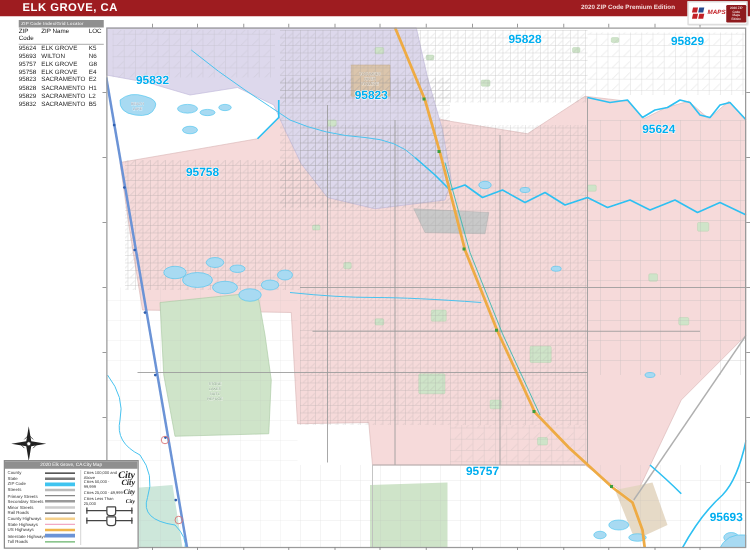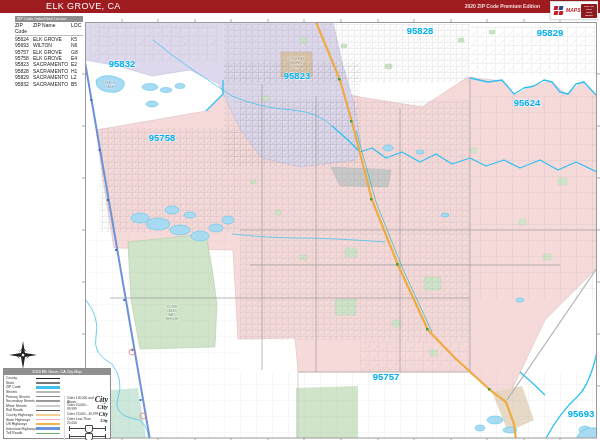--- a/index.html
+++ b/index.html
@@ -1,20 +1,20 @@
 <!DOCTYPE html>
 <html><head>
 <meta charset="utf-8">
 <style>
   html,body{margin:0;padding:0;}
   body{width:600px;height:440px;position:relative;background:#ffffff;overflow:hidden;
        font-family:"Liberation Sans",sans-serif;-webkit-font-smoothing:antialiased;}
   
   .titlebar{position:absolute;left:0;top:0;width:600px;height:13px;background:#9e1c20;}
-  .title{position:absolute;left:18px;top:1px;color:#fff;font-size:9px;font-weight:normal;letter-spacing:.4px;margin-left:28px;}
+  .title{position:absolute;left:18px;top:1px;color:#fff;font-size:9px;font-weight:bold;letter-spacing:.4px;}
   .edition{position:absolute;right:60px;top:3px;color:#f3d9d9;font-size:5px;font-weight:bold;}
   
   .logo{position:absolute;right:2px;top:1px;width:46px;height:17px;background:#fff;border:.5px solid #ddd;
         display:flex;align-items:center;box-shadow:0 0 1px rgba(0,0,0,.3);}
   .logo-marks{display:flex;flex-wrap:wrap;width:14px;margin-left:2px;}
   .logo-marks i{width:4px;height:4px;margin:.5px;transform:skewX(-12deg);display:block;}
   .m1{background:#c22026;} .m2{background:#274b8f;} .m3{background:#c22026;} .m4{background:#c22026;}
   .logo-brand{color:#c22026;font-size:5px;font-weight:bold;font-style:italic;line-height:5px;width:14px;}
   .logo-badge{background:#8e1a1d;color:#fff;font-size:2.5px;line-height:3px;padding:1px 2px;margin-left:1px;
               text-align:center;border-radius:1px;}
@@ -27,21 +27,21 @@
   
   .legend{position:absolute;left:3px;top:368px;width:106px;height:69px;background:#fff;border:.8px solid #8a8a8a;}
   .lg-head{background:#8f8f8f;color:#fff;font-size:3.8px;text-align:center;padding:1px 0;}
   .lg-body{display:flex;padding:1px 2px;}
   .lg-left{width:58px;}
   .lg-row{display:flex;align-items:center;height:4.6px;}
   .lg-label{font-size:3.5px;color:#333;width:30px;white-space:nowrap;overflow:hidden;}
   .lg-line{width:24px;height:1.6px;background:#999;flex:none;}
   .thick{height:3px;}
   .rail{background-image:repeating-linear-gradient(90deg,#fff 0 1.5px,transparent 1.5px 3px);}
-  .lg-right{flex:1;padding-left:2px;border-left:.5px solid #ddd;margin-top:20px;}
+  .lg-right{flex:1;padding-left:2px;border-left:.5px solid #ddd;}
   .lg-crow{display:flex;align-items:center;justify-content:space-between;height:7px;}
   .lg-crow span:first-child{font-size:3.2px;color:#333;}
   .citysample{font-family:"Liberation Serif",serif;font-style:italic;font-weight:bold;color:#222;}
   .c1{font-size:8px;} .c2{font-size:6.5px;} .c3{font-size:5.5px;} .c4{font-size:4.5px;}
   .lg-diagram{height:8px;position:relative;}
   .lg-diagram .bar{position:absolute;left:2px;right:2px;top:4px;height:.8px;background:#444;}
   .lg-diagram .tick-l,.lg-diagram .tick-r{position:absolute;top:2px;width:.8px;height:5px;background:#444;}
   .tick-l{left:2px;} .tick-r{right:2px;}
   .lg-diagram .shield{position:absolute;left:45%;top:1px;width:6px;height:6px;background:#fff;border:.7px solid #444;border-radius:1px 1px 3px 3px;}
   svg text{font-family:"Liberation Sans",sans-serif;}

